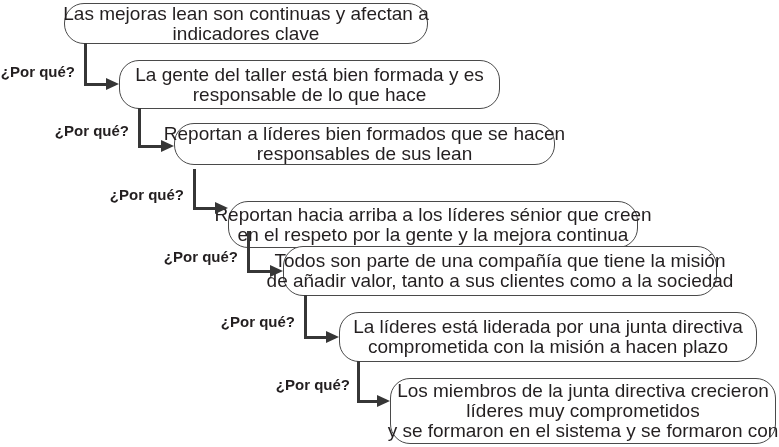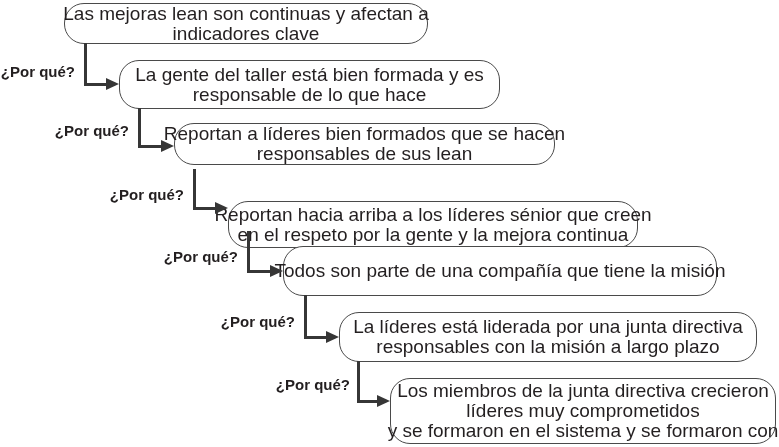--- a/index.html
+++ b/index.html
@@ -108,24 +108,25 @@
   <div class="box b3">
     <span class="line">Reportan a líderes bien formados que se hacen</span>
     <span class="line">responsables de sus lean</span>
   </div>
   <div class="box b4">
     <span class="line">Reportan hacia arriba a los líderes sénior que creen</span>
     <span class="line">en el respeto por la gente y la mejora continua</span>
   </div>
   <div class="box b5">
     <span class="line">Todos son parte de una compañía que tiene la misión</span>
+    <span class="line">de añadir valor, tanto a sus clientes como a la sociedad</span>
   </div>
   <div class="box b6">
     <span class="line">La líderes está liderada por una junta directiva</span>
-    <span class="line">responsables con la misión a largo plazo</span>
+    <span class="line">comprometida con la misión a hacen plazo</span>
   </div>
   <div class="box b7">
     <span class="line">Los miembros de la junta directiva crecieron</span>
     <span class="line">líderes muy comprometidos</span>
     <span class="line">y se formaron en el sistema y se formaron con</span>
   </div>
 
   <div class="why l1">¿Por qué?</div>
   <div class="why l2">¿Por qué?</div>
   <div class="why l3">¿Por qué?</div>

